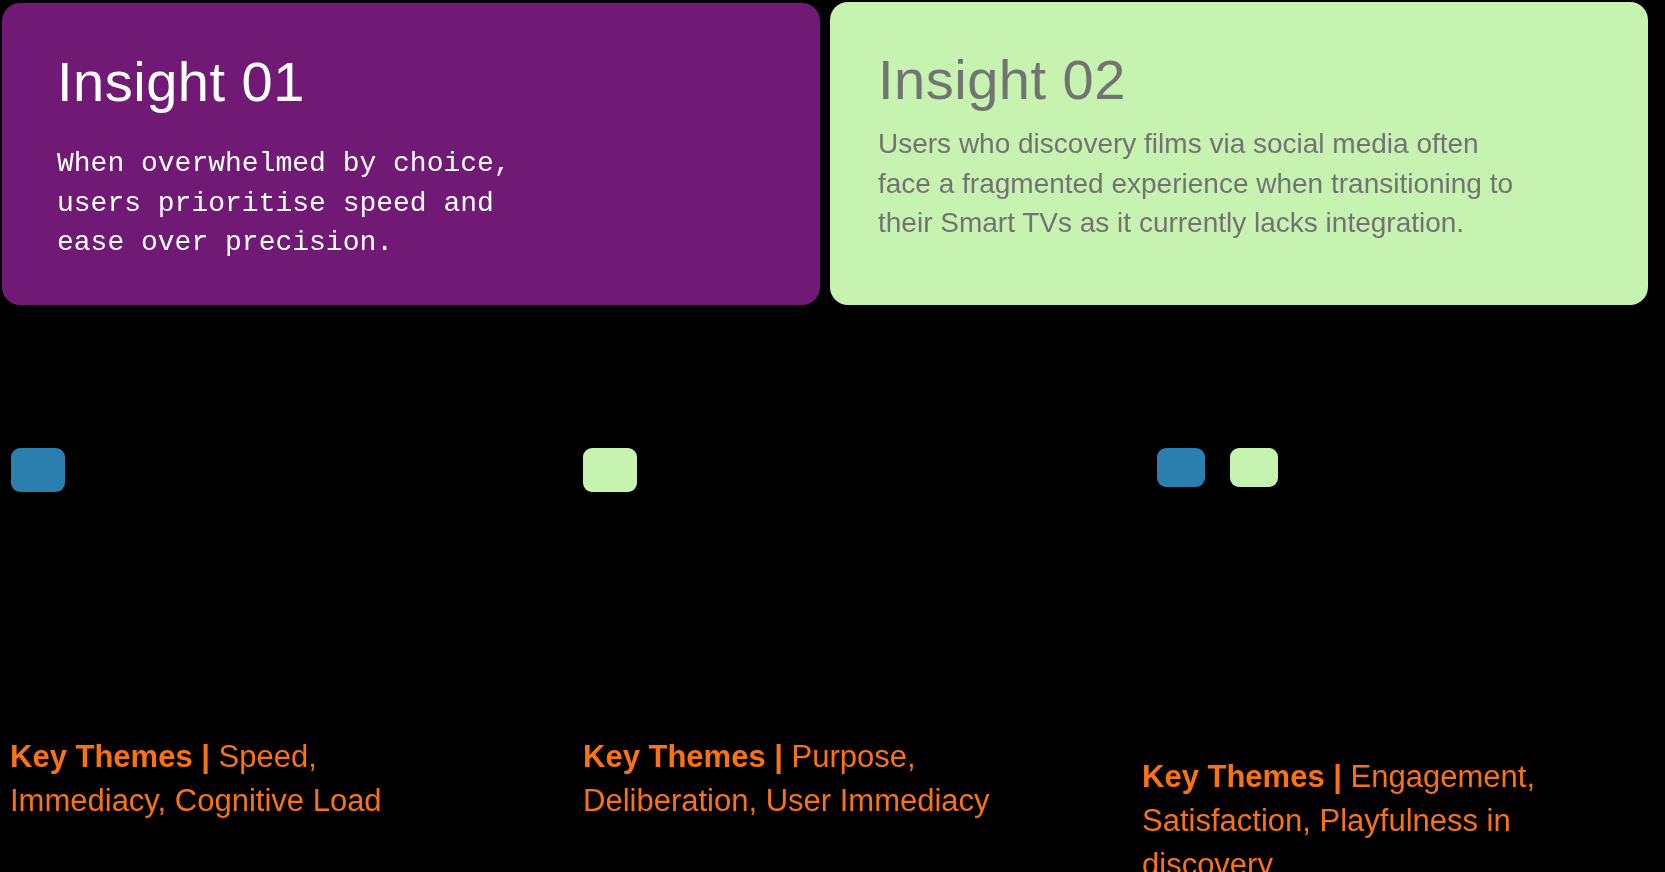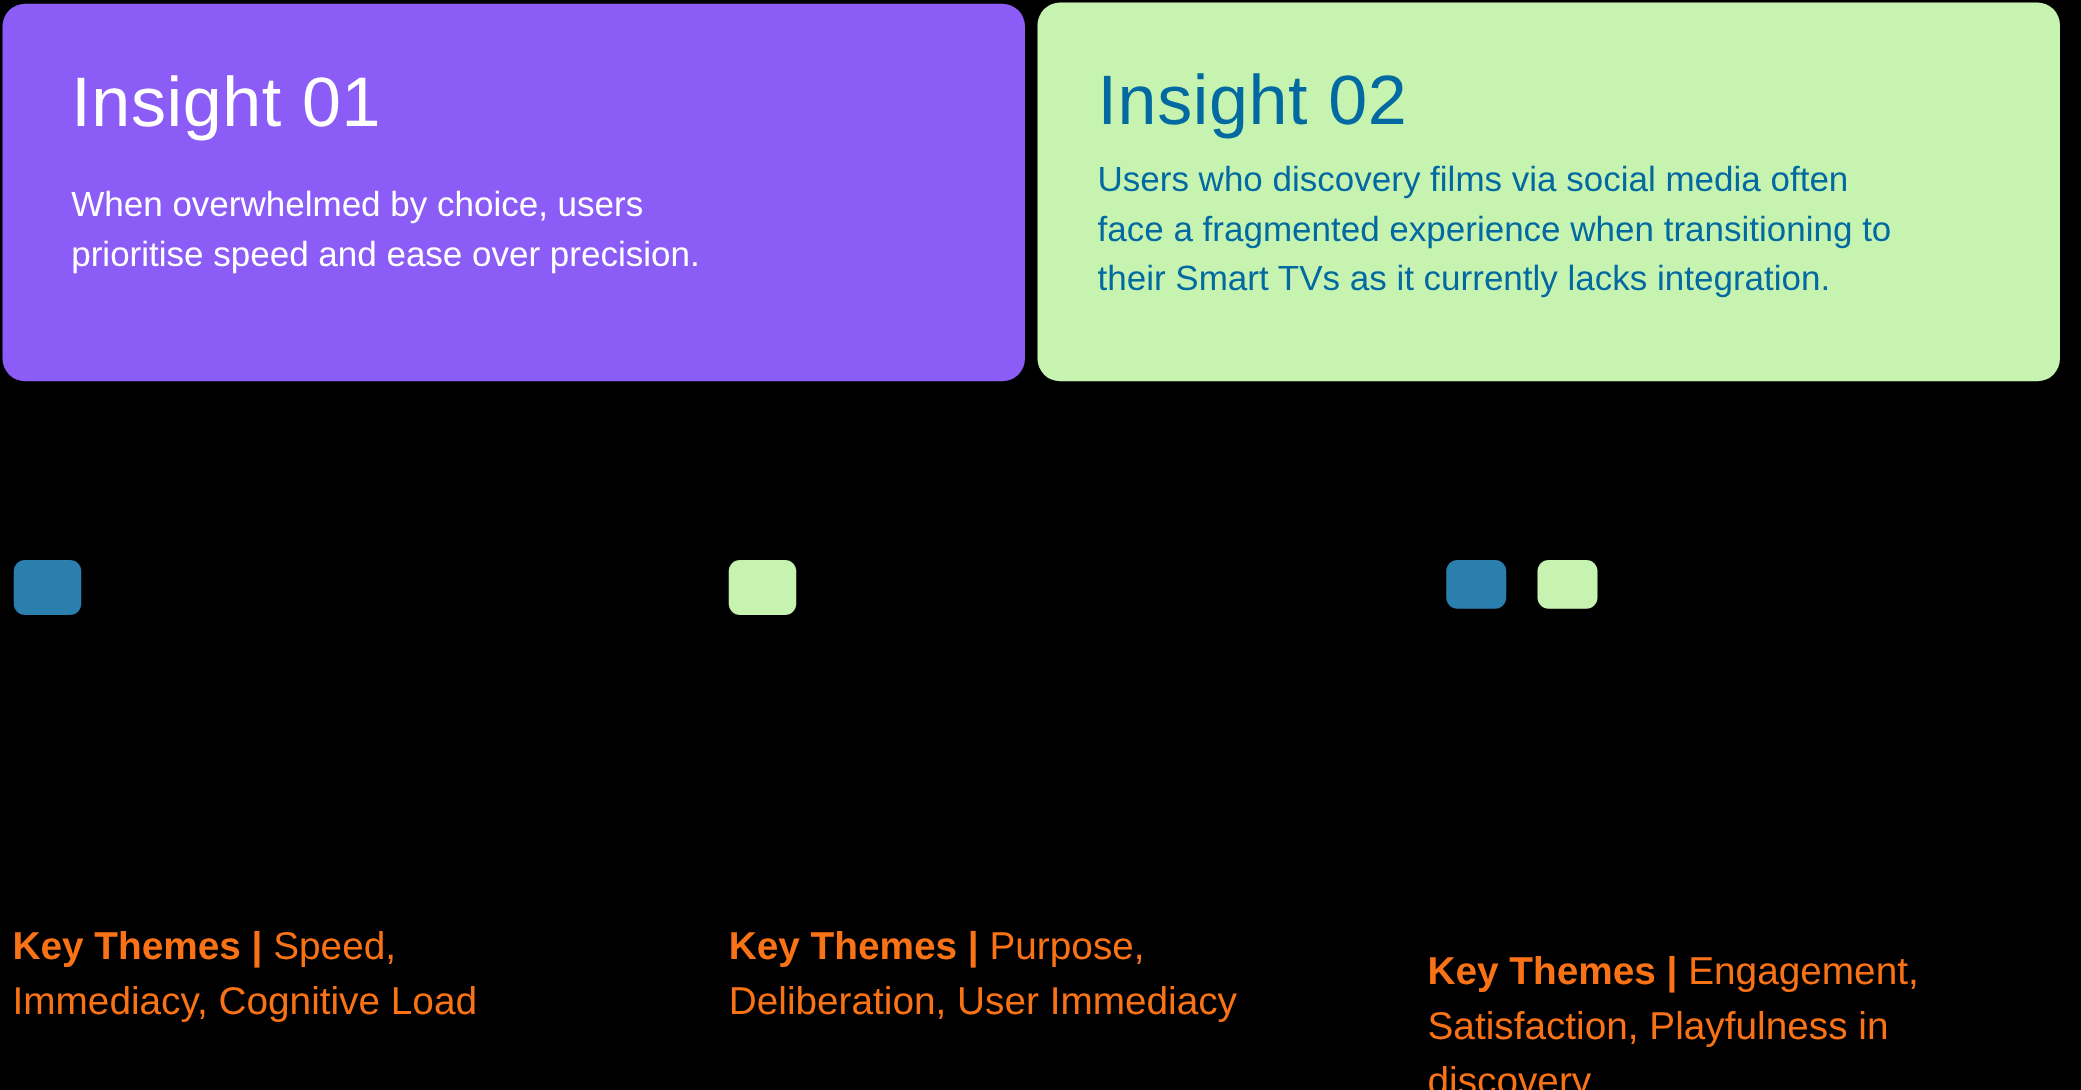--- a/index.html
+++ b/index.html
@@ -20,49 +20,50 @@
   .card {
     position: absolute;
     box-sizing: border-box;
     border-radius: 18px;
   }
   .card-blue {
     left: 2px;
     top: 3px;
     width: 818px;
     height: 302px;
-    background: #8b5cf6;
+    background: #701a75;
     color: #ffffff;
     padding: 45px 58px 0 55px;
   }
   .card-green {
     left: 830px;
     top: 2px;
     width: 818px;
     height: 303px;
     background: #c7f3b0;
-    color: #0369a1;
+    color: #737373;
     padding: 44px 74px 0 48px;
   }
   .card-title {
     margin: 0;
     font-size: 56px;
     font-weight: 400;
     line-height: 1.22;
     letter-spacing: 0.5px;
   }
   .card-body {
     margin: 0;
     font-size: 28px;
     font-weight: 400;
     line-height: 1.4;
   }
   .card-blue .card-body {
     margin-top: 28px;
     width: 520px;
+    font-family: Liberation Mono, monospace;
   }
   .card-green .card-body {
     margin-top: 10px;
     width: 660px;
   }
 
   
   .swatch {
     display: inline-block;
     border-radius: 9px;

